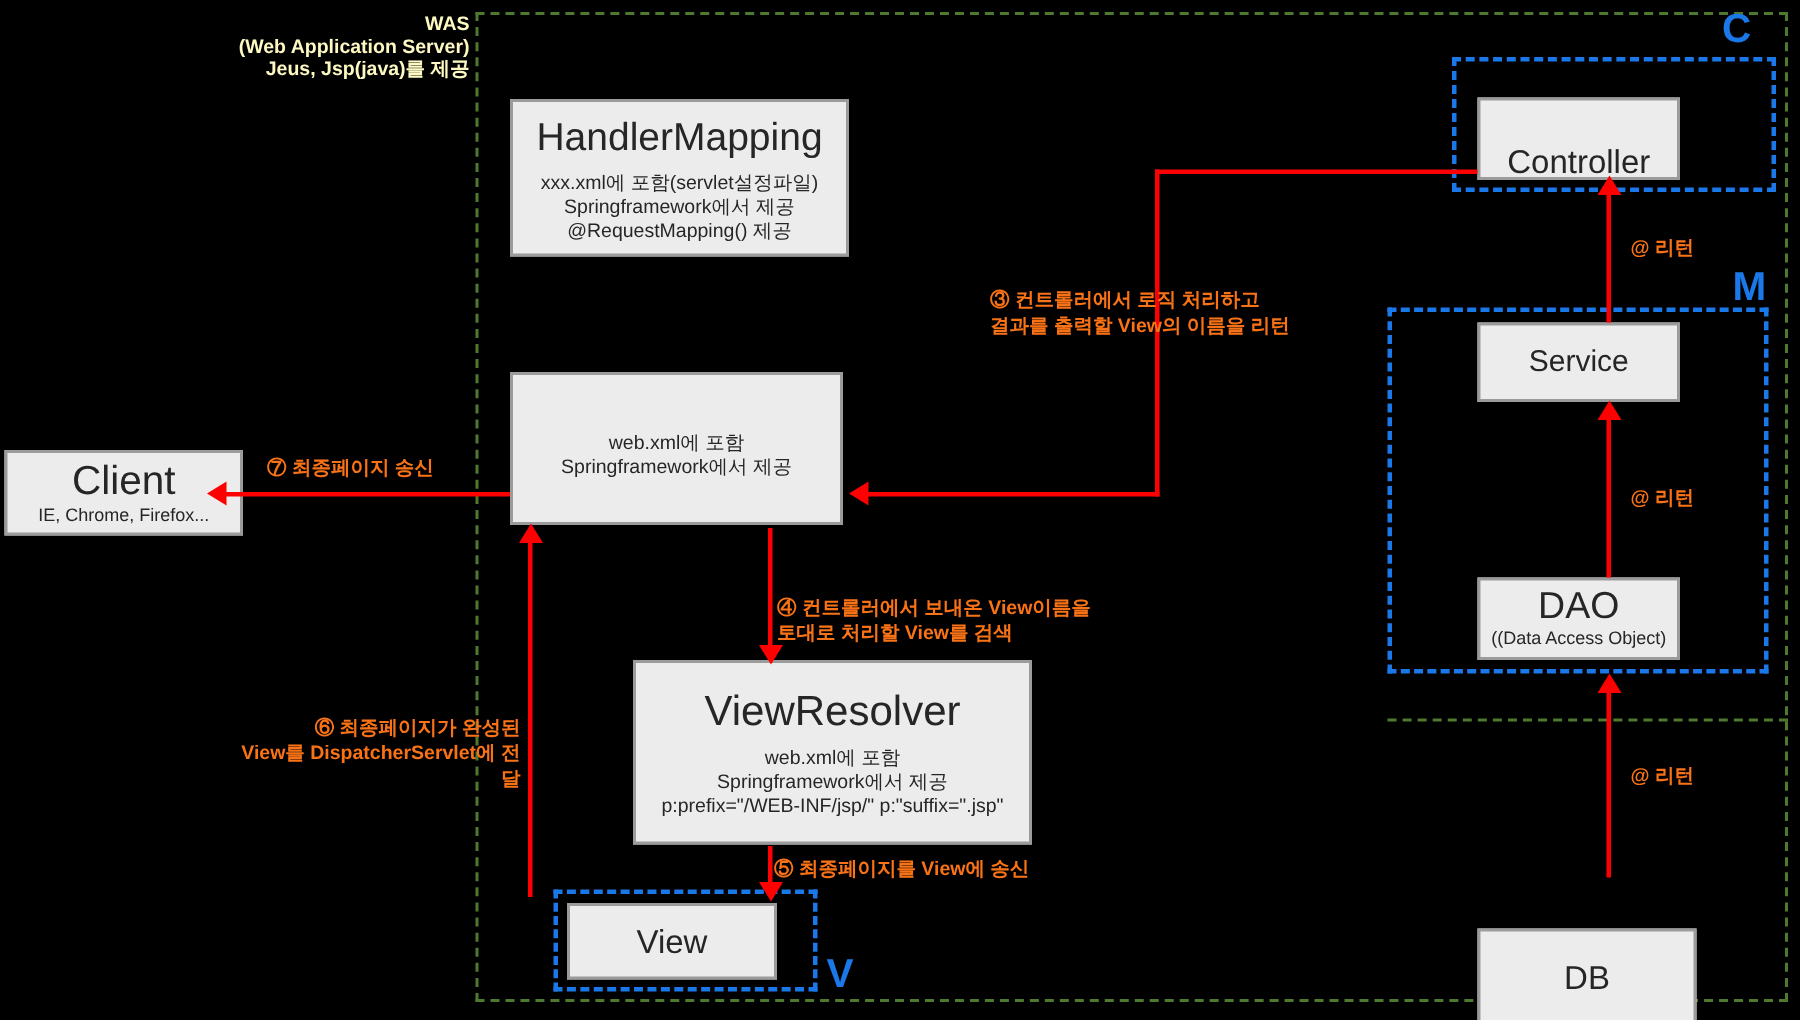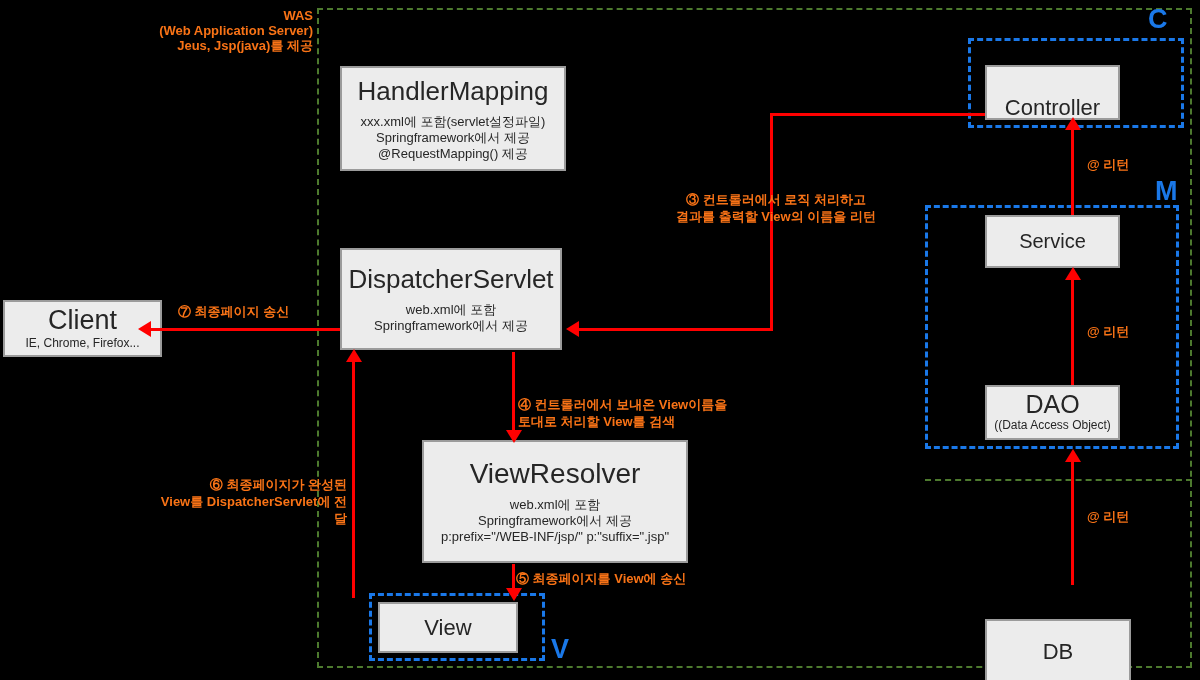--- a/index.html
+++ b/index.html
@@ -32,21 +32,21 @@
   #box-dao .sub{font-size:12px;margin-top:0;}
   #box-db{left:985px;top:585px;width:146px;height:65px;margin-top:34px;}
   #box-db .title{font-size:22px;}
 
   
   .was-border{position:absolute;left:317px;top:8px;width:875px;height:660px;
               border:2px dashed #4d7a2e;}
   .was-separator{position:absolute;left:925px;top:479px;width:267px;height:0;
                  border-top:2px dashed #4d7a2e;}
   .was-label{position:absolute;left:150px;top:8px;width:163px;text-align:right;
-             color:#f97316;font-weight:bold;font-size:13px;line-height:15px;}
+             color:#fef9c3;font-weight:bold;font-size:13px;line-height:15px;}
 
   
   .mvc-region{position:absolute;border:3px dashed #1a78e8;}
   #region-c{left:968px;top:38px;width:216px;height:90px;}
   #region-m{left:925px;top:205px;width:254px;height:244px;}
   #region-v{left:369px;top:593px;width:176px;height:68px;}
   .mvc-letter{position:absolute;color:#1a78e8;font-weight:bold;font-size:27px;}
   #letter-c{left:1148px;top:4px;}
   #letter-m{left:1155px;top:176px;}
   #letter-v{left:551px;top:634px;}
@@ -76,21 +76,21 @@
   #line-svc-ctrl{left:1071px;top:128px;width:3px;height:87px;}
   #ah-ctrl{left:1065px;top:117px;}
   #line-dao-svc{left:1071px;top:278px;width:3px;height:107px;}
   #ah-svc{left:1065px;top:267px;}
   #line-db-dao{left:1071px;top:460px;width:3px;height:125px;}
   #ah-dao{left:1065px;top:449px;}
 
   
   .rlabel{position:absolute;color:#f97316;font-weight:bold;font-size:13px;line-height:17px;}
   #lbl-to-client{left:178px;top:303px;}
-  #lbl-ctrl-return{left:660px;top:191px;width:232px;text-align:center;}
+  #lbl-ctrl-return{left:660px;top:191px;width:232px;text-align:left;}
   #lbl-ds-vr{left:518px;top:396px;}
   #lbl-vr-view{left:516px;top:570px;}
   #lbl-view-ds{left:155px;top:476px;width:192px;text-align:right;}
   #lbl-ret-svc{left:1087px;top:156px;}
   #lbl-ret-dao{left:1087px;top:323px;}
   #lbl-ret-db{left:1087px;top:508px;}
 </style>
 </head>
 <body>
 
@@ -114,21 +114,20 @@
   <div class="box" id="box-handler-mapping">
     <div class="title">HandlerMapping</div>
     <div class="sub">
       <div>xxx.xml에 포함(servlet설정파일)</div>
       <div>Springframework에서 제공</div>
       <div>@RequestMapping() 제공</div>
     </div>
   </div>
 
   <div class="box" id="box-dispatcher">
-    <div class="title">DispatcherServlet</div>
     <div class="sub">
       <div>web.xml에 포함</div>
       <div>Springframework에서 제공</div>
     </div>
   </div>
 
   <div class="box" id="box-client">
     <div class="title">Client</div>
     <div class="sub">IE, Chrome, Firefox...</div>
   </div>

